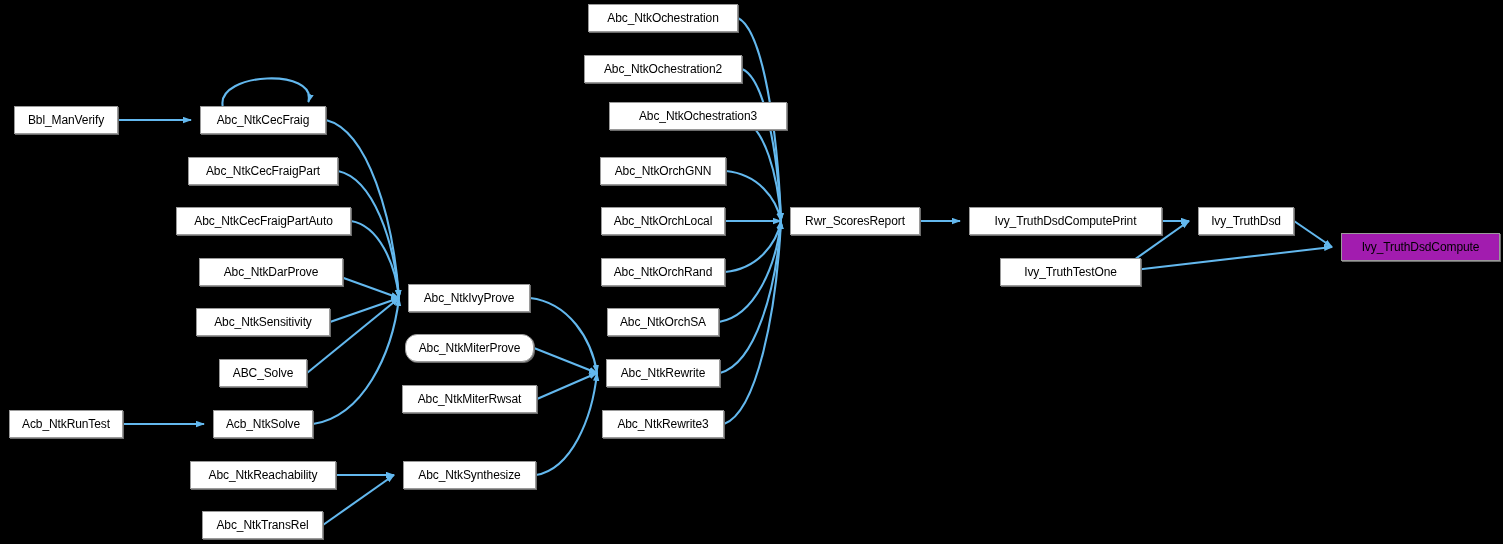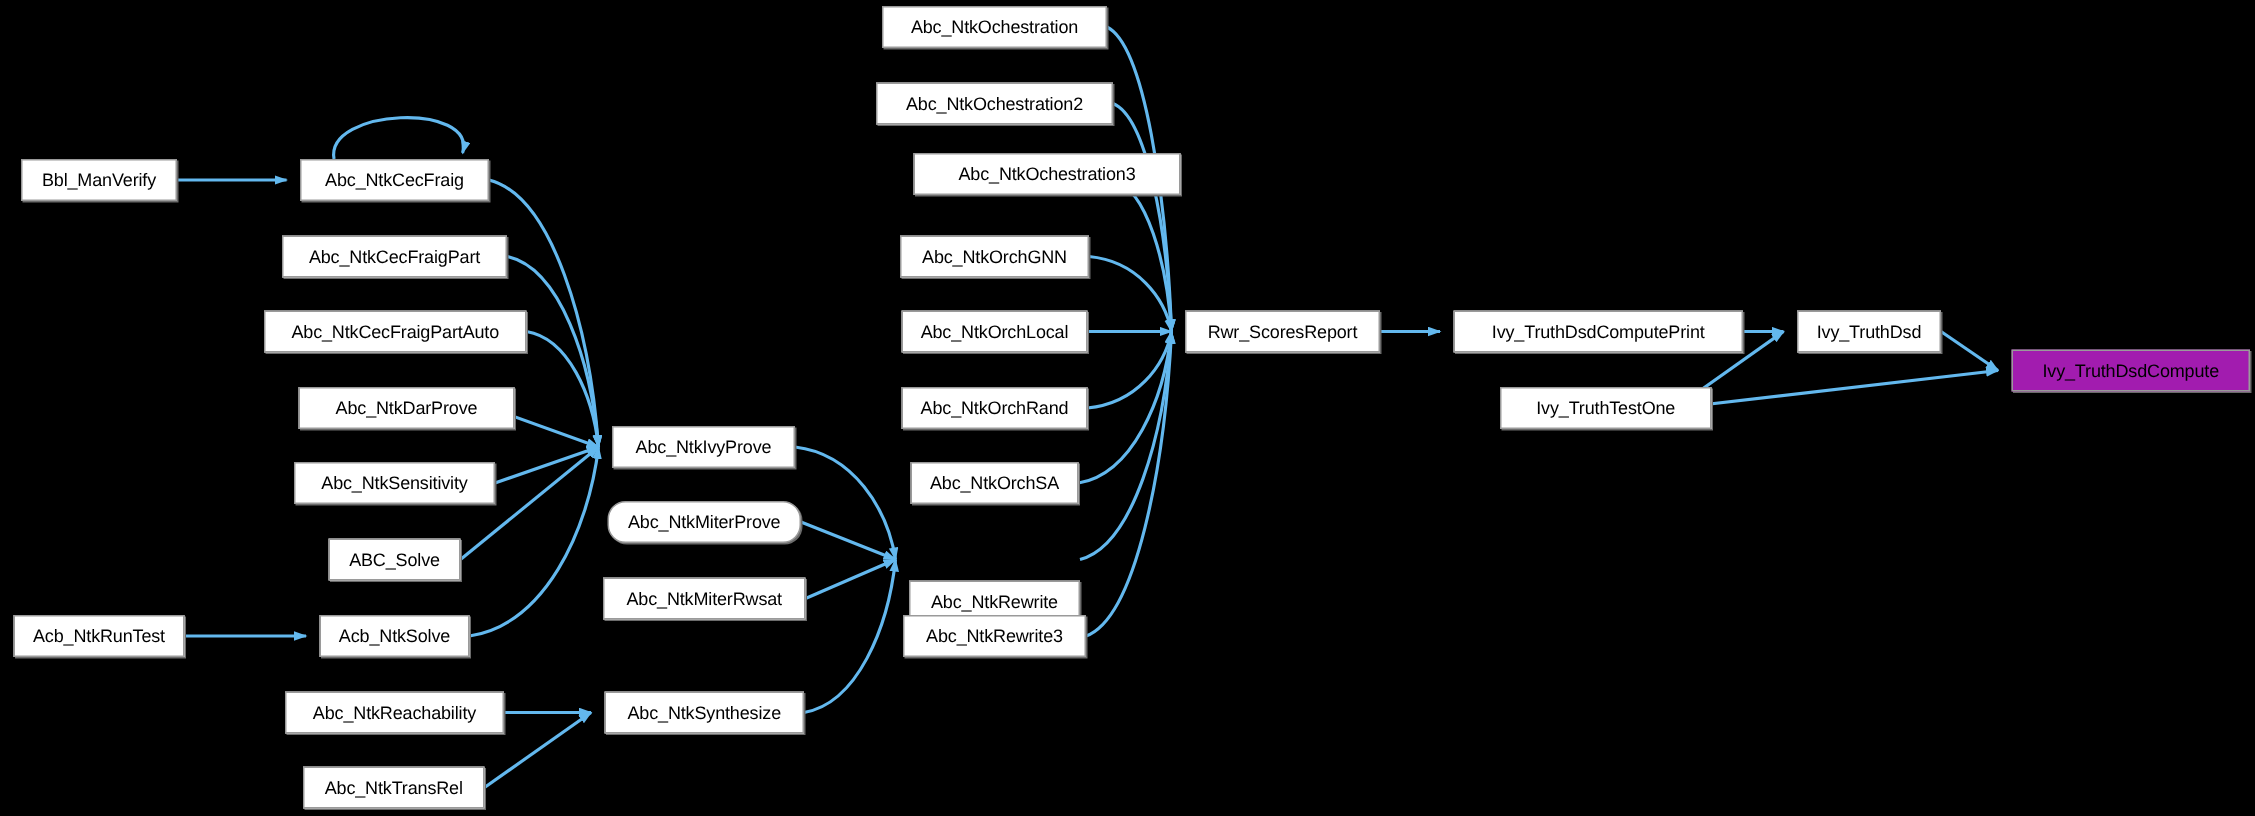--- a/index.html
+++ b/index.html
@@ -158,21 +158,21 @@
       </div>
       <div class="node" style="left: 601px; top: 207px; width: 124px;">
         <span class="node-label">Abc_NtkOrchLocal</span>
       </div>
       <div class="node" style="left: 601px; top: 258px; width: 124px;">
         <span class="node-label">Abc_NtkOrchRand</span>
       </div>
       <div class="node" style="left: 607px; top: 308px; width: 112px;">
         <span class="node-label">Abc_NtkOrchSA</span>
       </div>
-      <div class="node" style="left: 606px; top: 359px; width: 114px; margin-top: 28px;">
+      <div class="node" style="left: 606px; top: 359px; width: 114px;">
         <span class="node-label">Abc_NtkRewrite</span>
       </div>
       <div class="node" style="left: 602px; top: 410px; width: 122px;">
         <span class="node-label">Abc_NtkRewrite3</span>
       </div>
       <div class="node" style="left: 790px; top: 207px; width: 130px;">
         <span class="node-label">Rwr_ScoresReport</span>
       </div>
       <div class="node" style="left: 969px; top: 207px; width: 193px;">
         <span class="node-label">Ivy_TruthDsdComputePrint</span>

